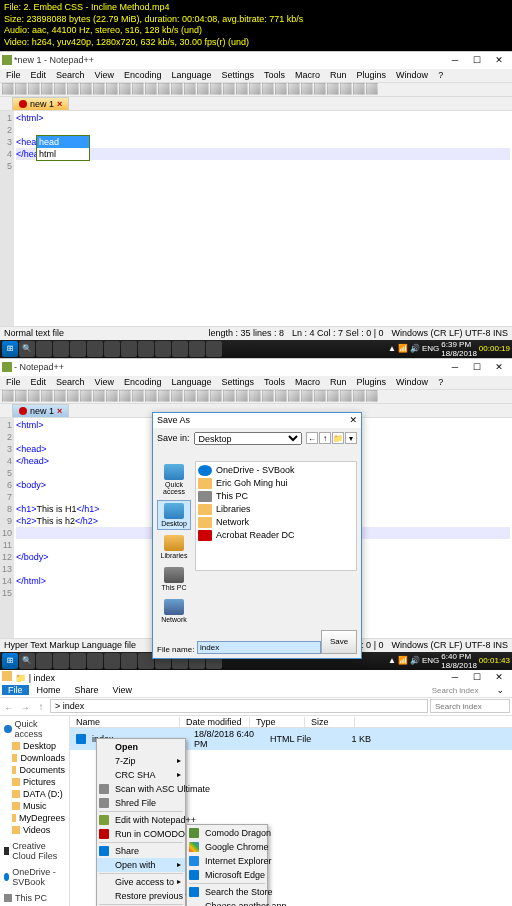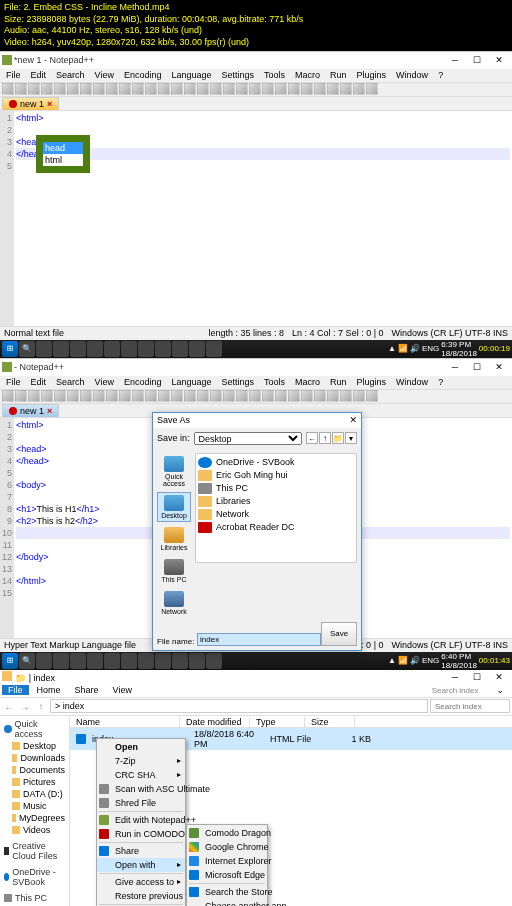--- a/index.html
+++ b/index.html
@@ -12,47 +12,47 @@
 .np-title { font-size: 9px; color: #333; display: flex; align-items: center; gap: 2px; }
 .np-winctrl { display: flex; gap: 0; }
 .np-winctrl span { width: 22px; height: 15px; display: flex; align-items: center; justify-content: center; font-size: 9px; cursor: pointer; }
 
 .np-menu { background: #f0f0f0; height: 14px; display: flex; gap: 2px; padding: 0 2px; font-size: 9px; align-items: center; border-bottom: 1px solid #ddd; }
 .np-menu span { padding: 0 4px; cursor: pointer; }
 
 .np-toolbar { background: #f0f0f0; height: 14px; display: flex; gap: 1px; padding: 1px 2px; border-bottom: 1px solid #ddd; align-items: center; }
 .np-toolbar span { width: 12px; height: 12px; display: inline-block; border: 1px solid transparent; cursor: pointer; background: linear-gradient(135deg,#ddd,#aaa); }
 
-.np-tabbar { background: #f0f0f0; height: 14px; display: flex; padding: 0 2px; border-bottom: 1px solid #ddd; }
+.np-tabbar { background: #f0f0f0; height: 14px; display: flex; padding: 0 12px; border-bottom: 1px solid #ddd; }
 .np-tab { background: linear-gradient(#fde8a8,#f8c050); padding: 0 6px; font-size: 9px; border: 1px solid #ccc; border-bottom: none; display: flex; align-items: center; gap: 3px; }
 .np-tab.blue { background: linear-gradient(#cde4f7,#a5c8e8); }
 .tab-close { color: #c00; font-weight: bold; cursor: pointer; font-size: 9px; }
 
 .np-editor { display: flex; background: #fff; min-height: 200px; }
 .np-gutter { background: #e4e4e4; width: 14px; text-align: right; font-family: monospace; font-size: 9px; color: #888; padding: 1px 2px 1px 0; line-height: 12px; }
 .np-code { flex: 1; font-family: monospace; font-size: 9px; padding: 1px 2px; line-height: 12px; color: #000; position: relative; }
 .np-code .tag { color: #0000ff; }
 .np-code .txt { color: #000; }
-.autocomplete { position: absolute; left: 22px; top: 24px; border: 7px solid #4d7c0f; background: #fff; font-size: 9px; width: 54px; }
+.autocomplete { position: absolute; left: 22px; top: 24px; border: 1px solid #4d7c0f; background: #fff; font-size: 9px; width: 54px; }
 .autocomplete div { padding: 0 2px; }
 .autocomplete .sel { background: #3399ff; color: #fff; }
 
 .np-status { background: #f0f0f0; height: 14px; display: flex; justify-content: space-between; font-size: 9px; padding: 0 4px; align-items: center; border-top: 1px solid #ddd; }
 .np-status .left { flex: 0 0 auto; }
 .np-status .right { display: flex; gap: 8px; }
 
 .taskbar { background: linear-gradient(#222,#111); height: 18px; display: flex; align-items: center; padding: 0 2px; gap: 1px; position: relative; }
 .taskbar .tb-item { width: 16px; height: 16px; background: #444; border-radius: 2px; cursor: pointer; display: flex; align-items: center; justify-content: center; color: #fff; font-size: 8px; }
 .taskbar .start { background: linear-gradient(#0078d7,#005a9e); }
 .taskbar .right { margin-left: auto; display: flex; gap: 2px; align-items: center; color: #fff; font-size: 8px; }
 
 .dialog { position: absolute; left: 152px; top: 54px; width: 210px; background: #fff; border: 1px solid #4a90d0; box-shadow: 0 2px 8px rgba(0,0,0,0.3); z-index: 10; font-size: 9px; }
 .dialog-title { background: #fff; height: 15px; display: flex; align-items: center; justify-content: space-between; padding: 0 4px; }
 .dialog-body { background: #f0f0f0; padding: 4px; }
-.savein-row { display: flex; align-items: center; gap: 4px; margin-bottom: 8px; }
+.savein-row { display: flex; align-items: center; gap: 4px; margin-bottom: 16px; }
 .savein-row select { flex: 1; font-size: 9px; height: 13px; }
 .savein-row .nav-icons { display: flex; gap: 1px; }
 .savein-row .nav-icons span { width: 12px; height: 12px; border: 1px solid #aaa; background: #fff; cursor: pointer; display: flex; align-items: center; justify-content: center; font-size: 8px; }
 .dialog-main { display: flex; gap: 4px; }
 .dialog-sidebar { width: 34px; display: flex; flex-direction: column; gap: 2px; }
 .sb-item { text-align: center; padding: 2px 0; cursor: pointer; border: 1px solid transparent; }
 .sb-item.sel { background: #cce8ff; border: 1px solid #7da2ce; }
 .sb-item .ic { width: 20px; height: 16px; margin: 0 auto 1px; background: #ddd; border-radius: 2px; }
 .sb-item .ic.desk { background: linear-gradient(#5ab0e0,#3080c0); }
 .sb-item .ic.lib { background: linear-gradient(#f5c060,#d09020); }

